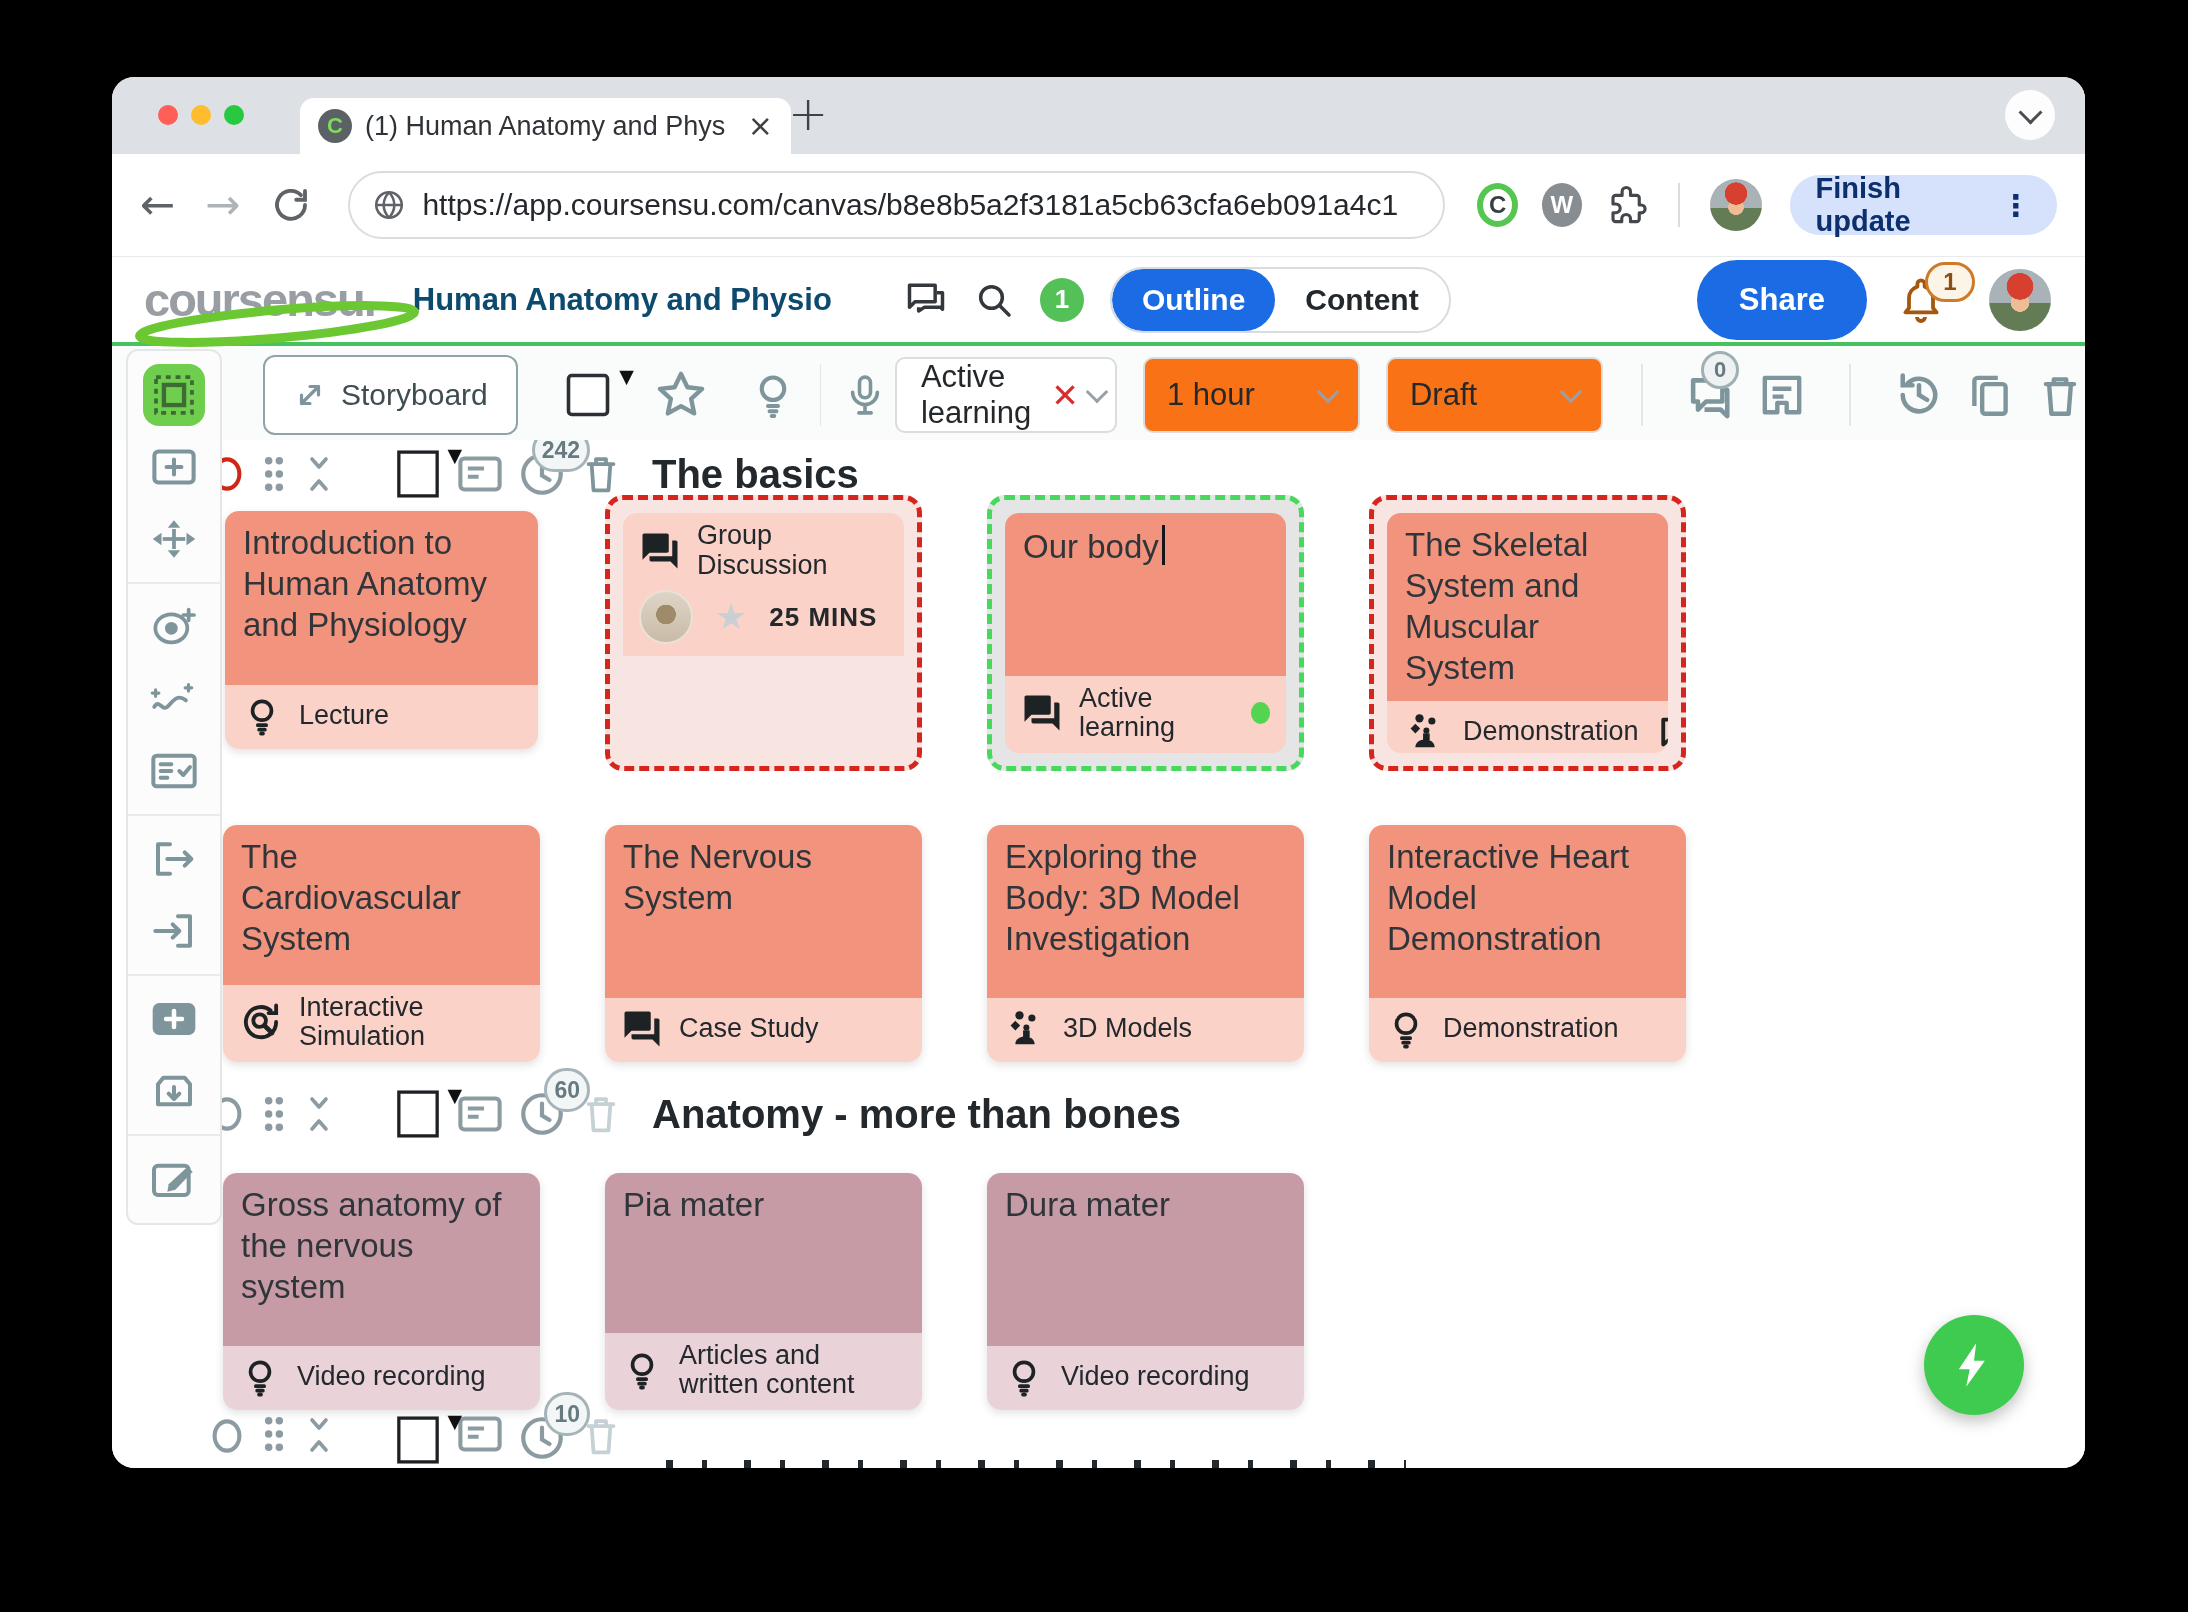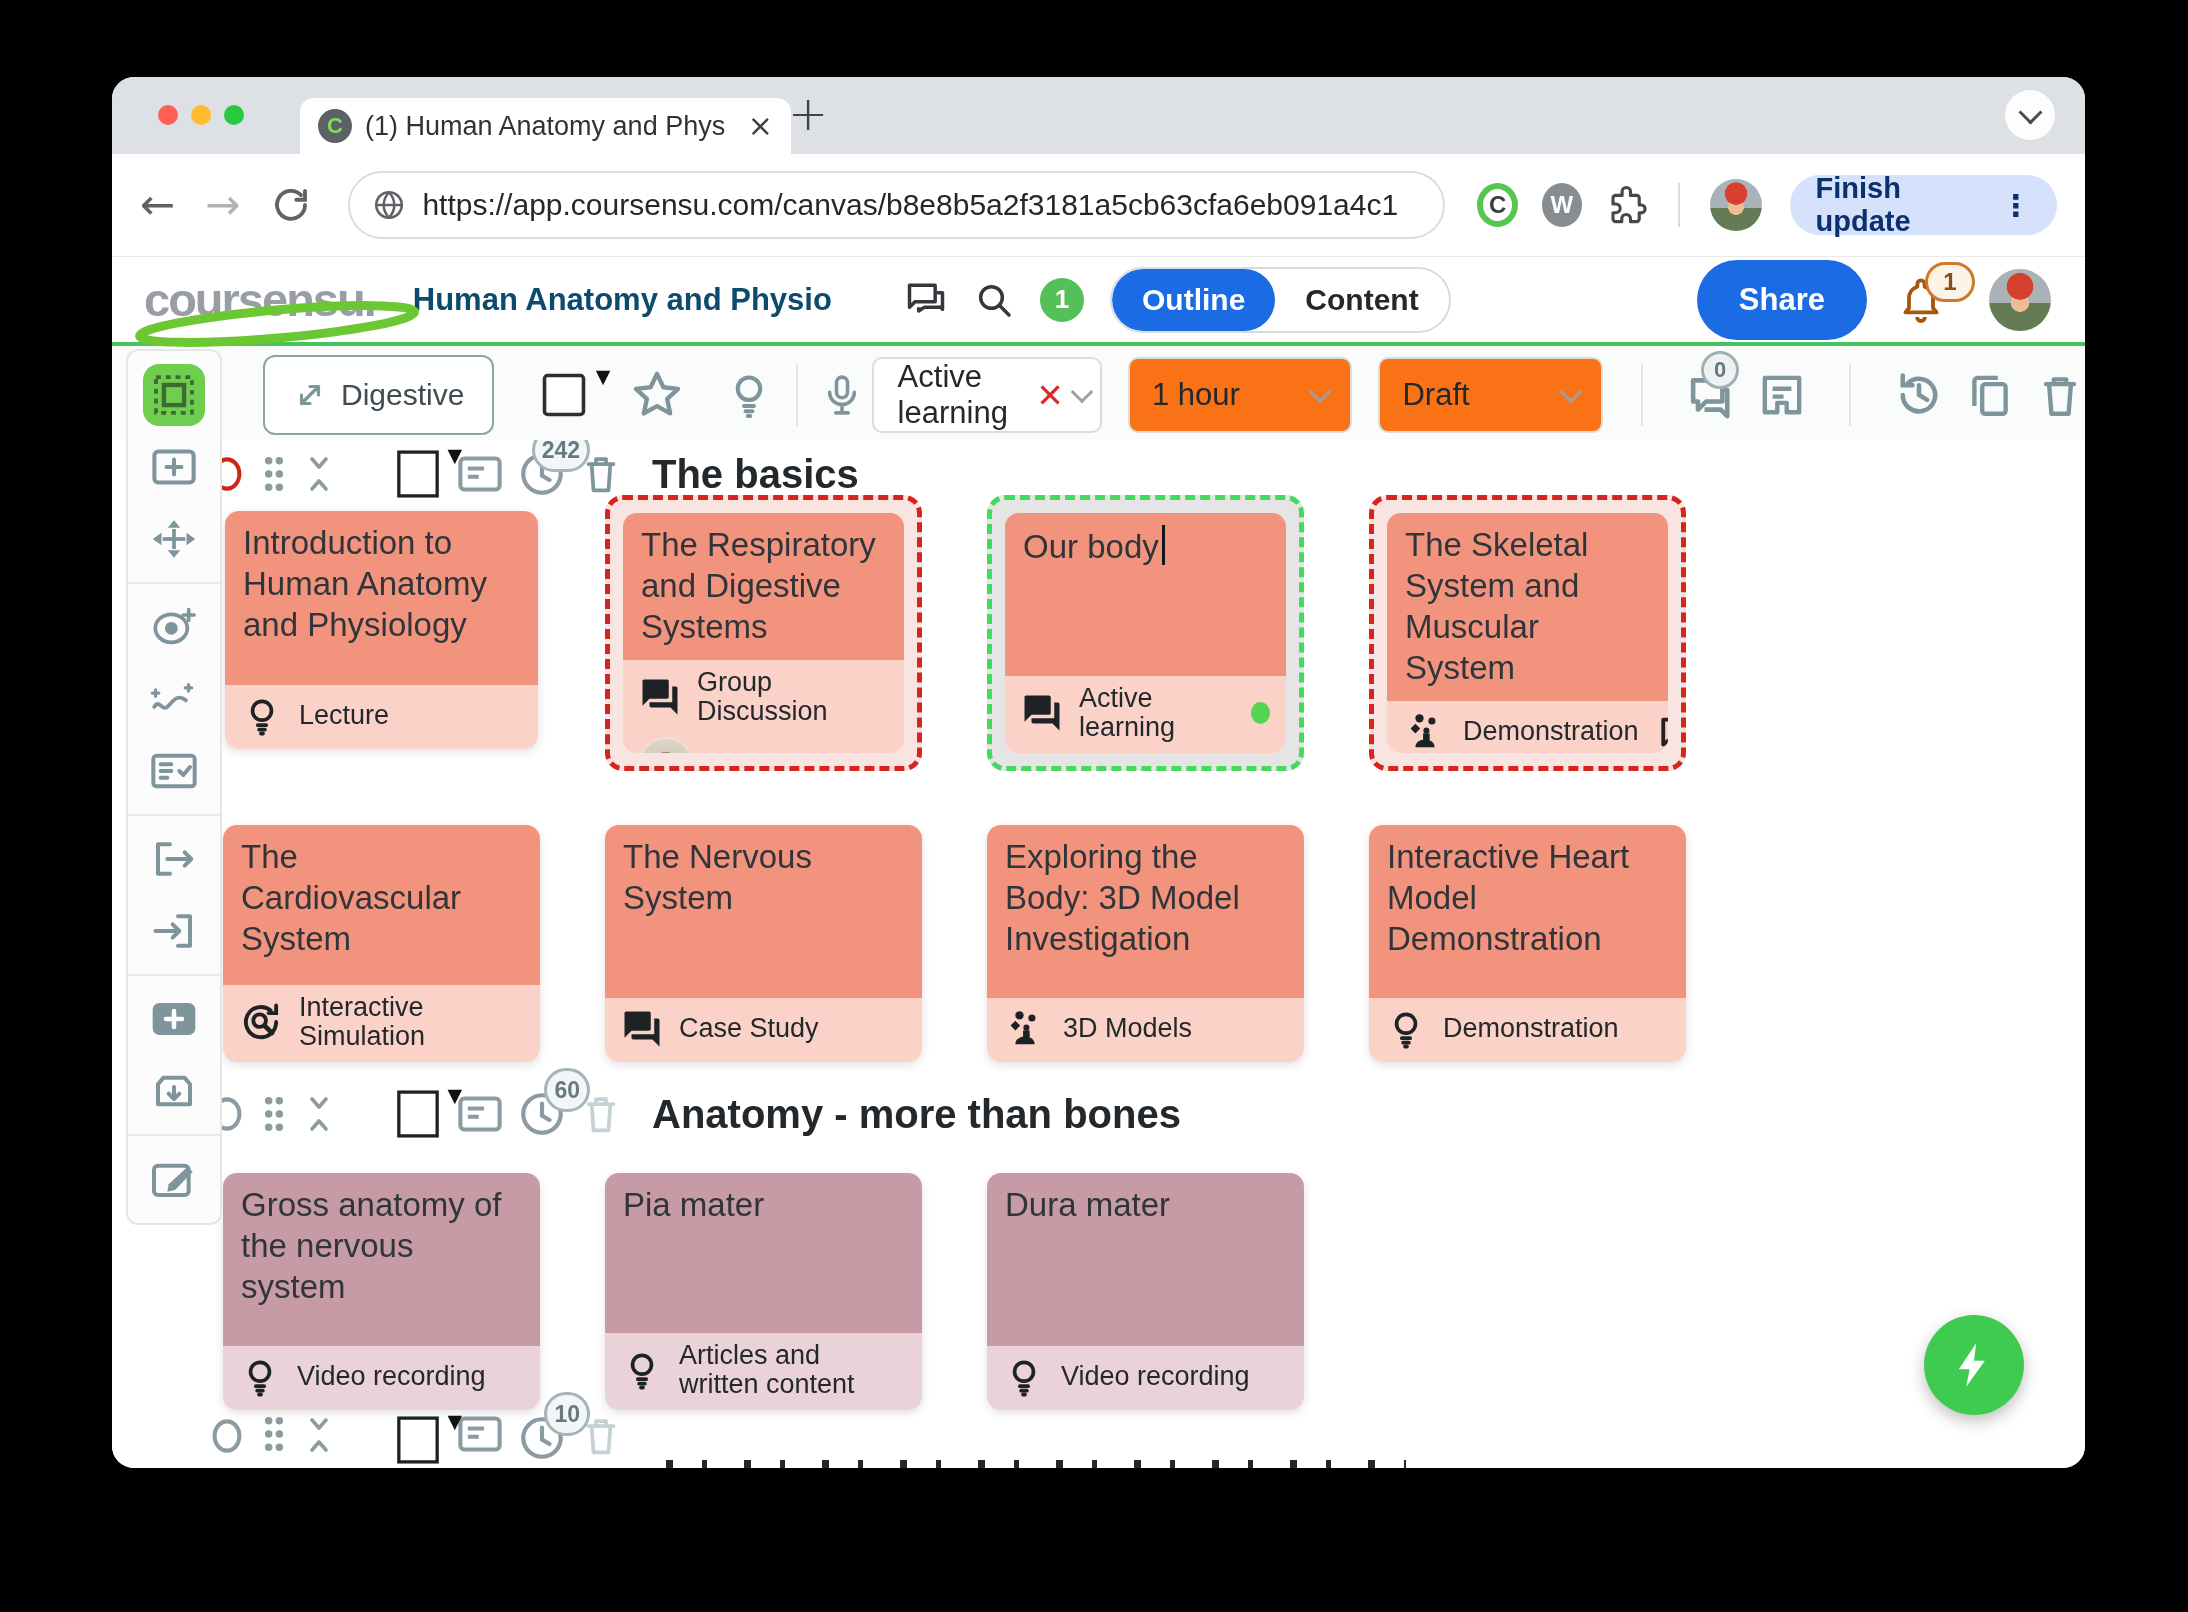--- a/index.html
+++ b/index.html
@@ -236,21 +236,21 @@
       </span>
       <span class="avatar big"></span>
     </div>
   </div>
 
   <div class="canvastoolbar">
     <span class="btn-storyboard">
       <svg width="34" height="34" viewBox="0 0 32 32" fill="none" stroke="#7e959b" stroke-width="3" stroke-linecap="round">
           <path d="M8 24 24 8M24 8h-8M24 8v8M8 24h8M8 24v-8"></path>
         </svg>
-      <span>Digestive</span>
+      <span>Storyboard</span>
     </span>
     <span class="sqc">
       <svg width="52" height="52" viewBox="0 0 32 32" fill="#fff" stroke="#2c3034" stroke-width="2.2">
           <rect x="4" y="4" width="24" height="24" rx="2"></rect>
         </svg>
       <span class="caret glyph">▼</span>
     </span>
     <span class="ic tbgap tb-slate">
       <svg width="54" height="54" viewBox="0 0 32 32" fill="none" stroke="currentColor" stroke-width="2.6" stroke-linejoin="round">
           <path d="M16 3.5 19.8 11.4 28.5 12.4 22 18.3 23.8 26.9 16 22.6 8.2 26.9 10 18.3 3.5 12.4 12.2 11.4z"></path>
@@ -457,21 +457,20 @@
                     </svg>
                   </span>
                   <span class="type-label">Lecture</span>
                 </div>
               </div>
             </div>
           </div>
           <div class="cell">
             <div class="frame red">
               <div class="card salmon">
-                <div class="card-body">The Respiratory and Digestive Systems</div>
                 <div class="card-foot">
                   <div class="foot-row">
                     <span class="ic ">
                       <svg width="42" height="42" viewBox="0 0 24 24" fill="currentColor">
                         <path d="M21 6h-2v9H6v2c0 .55.45 1 1 1h11l4 4V7c0-.55-.45-1-1-1zm-4 6V3c0-.55-.45-1-1-1H3c-.55 0-1 .45-1 1v14l4-4h10c.55 0 1-.45 1-1z"></path>
                       </svg>
                     </span>
                     <span class="type-label">Group Discussion</span>
                   </div>
                   <div class="foot-row meta">

